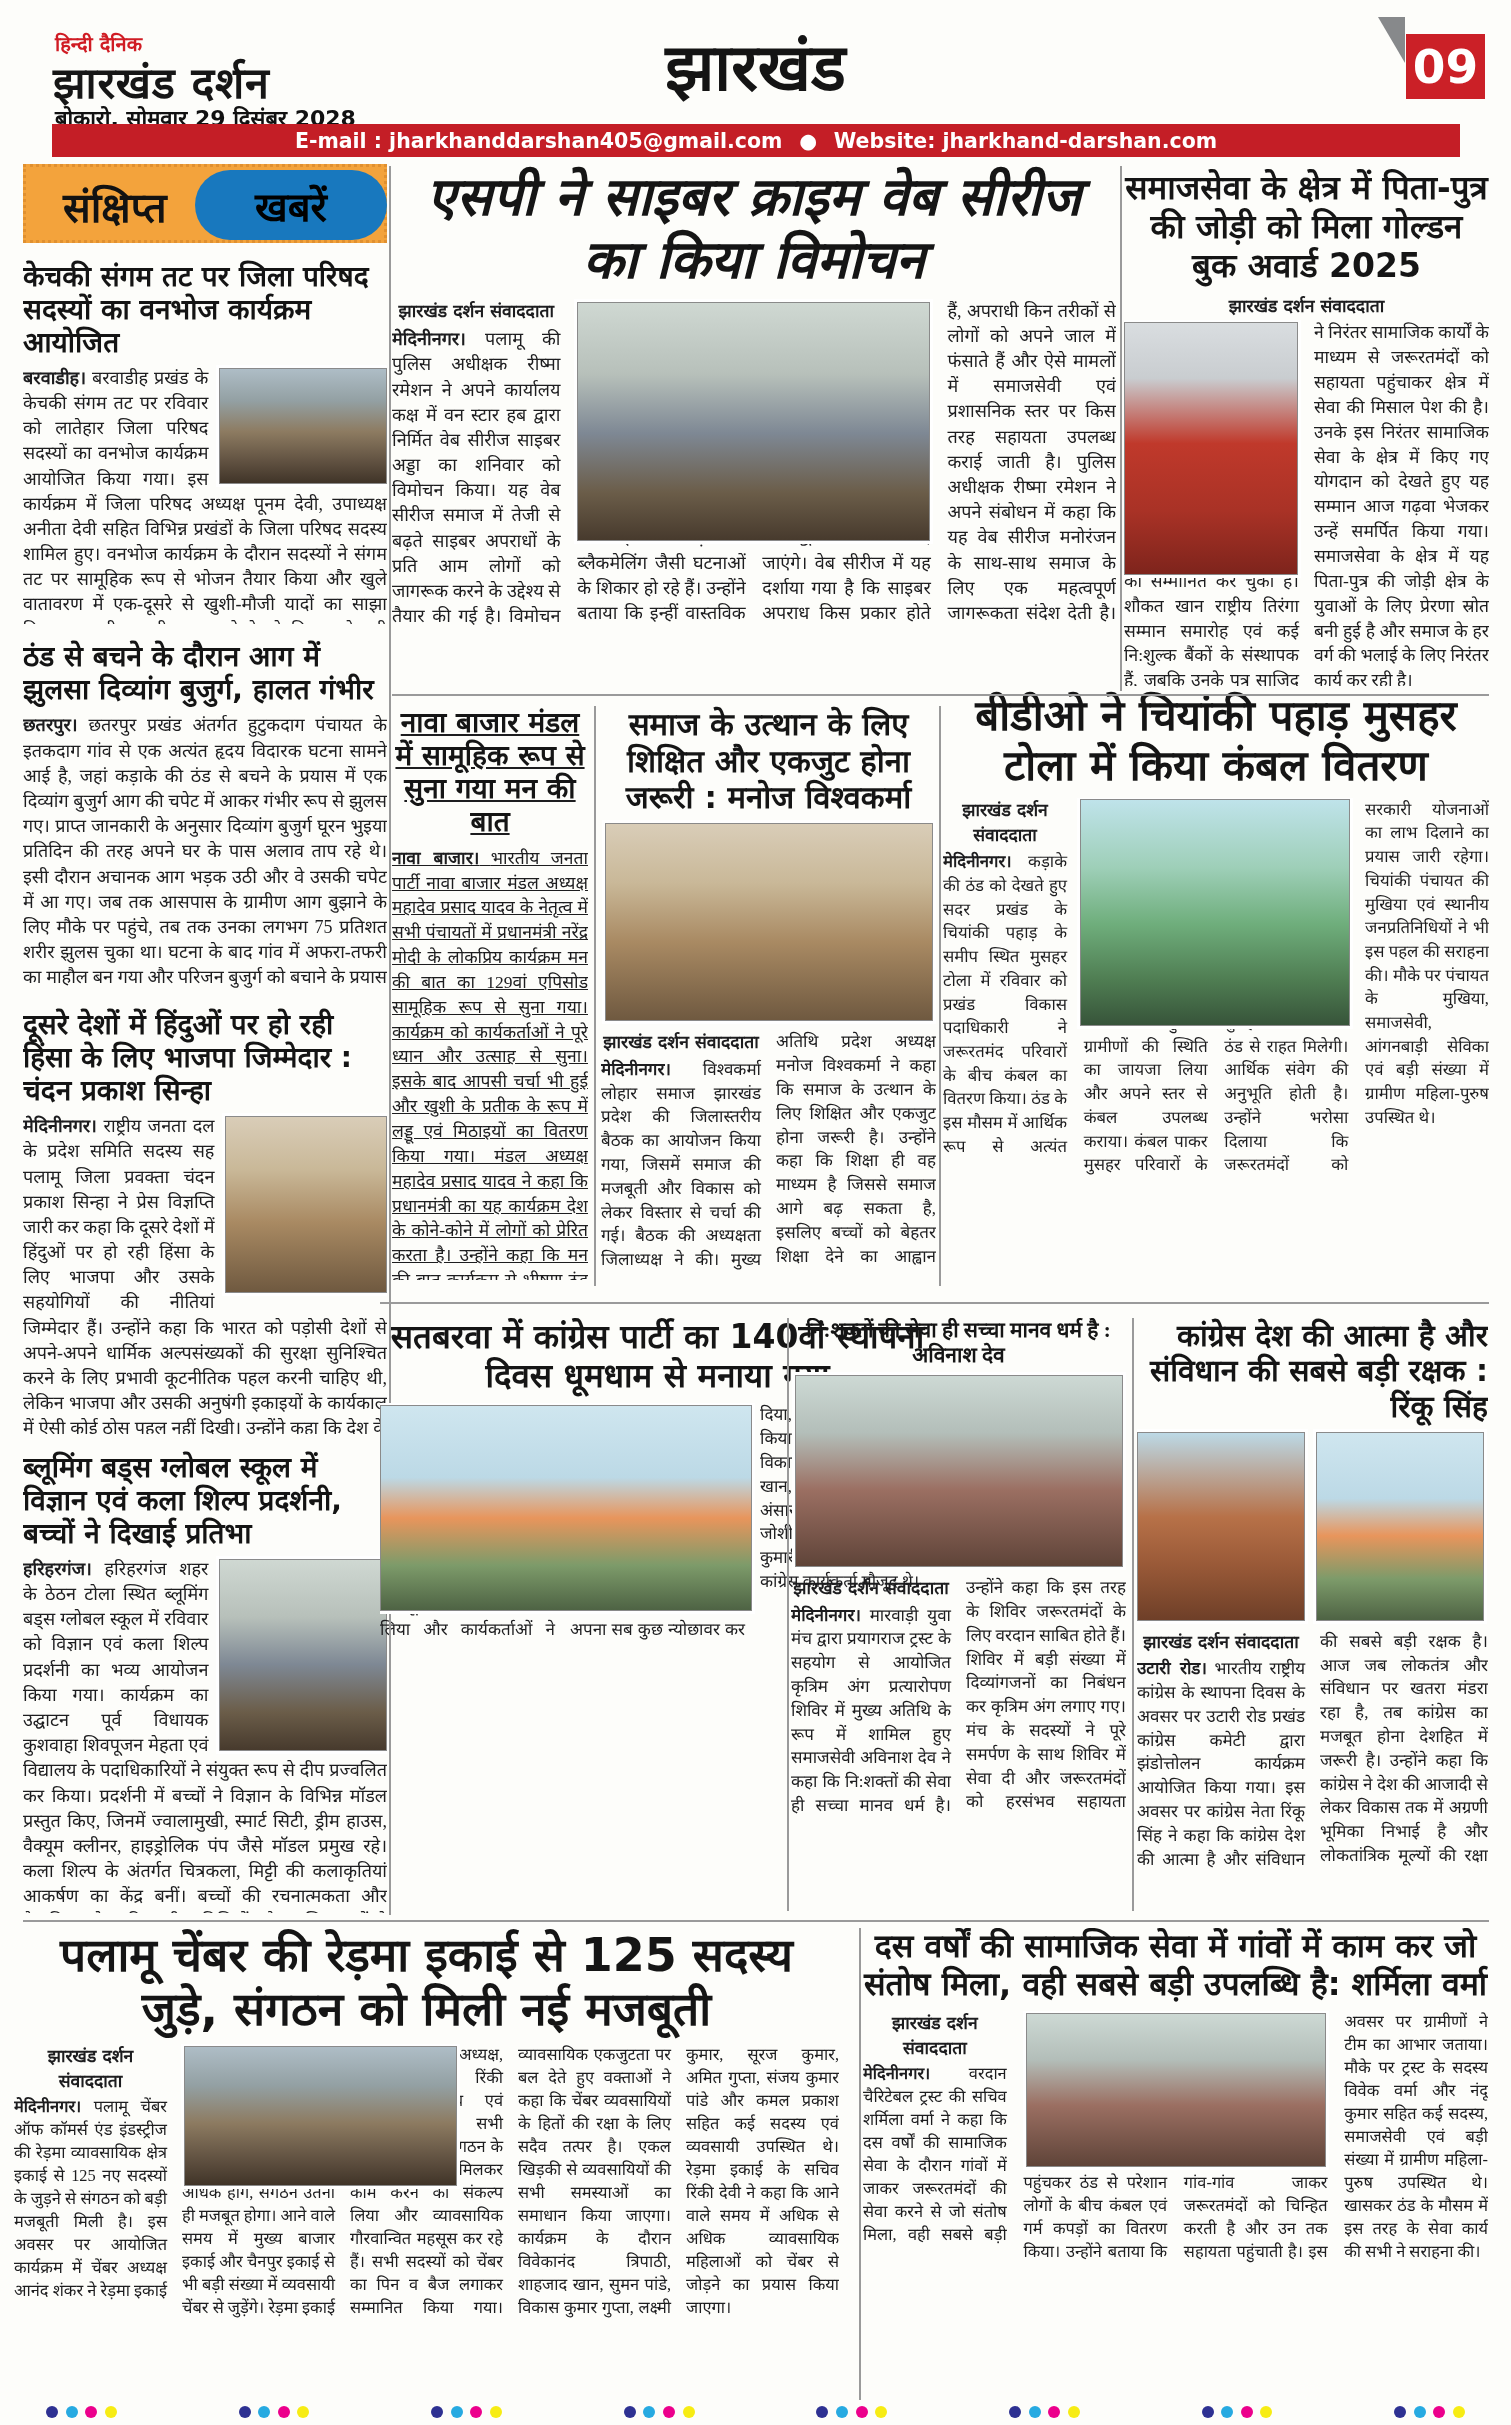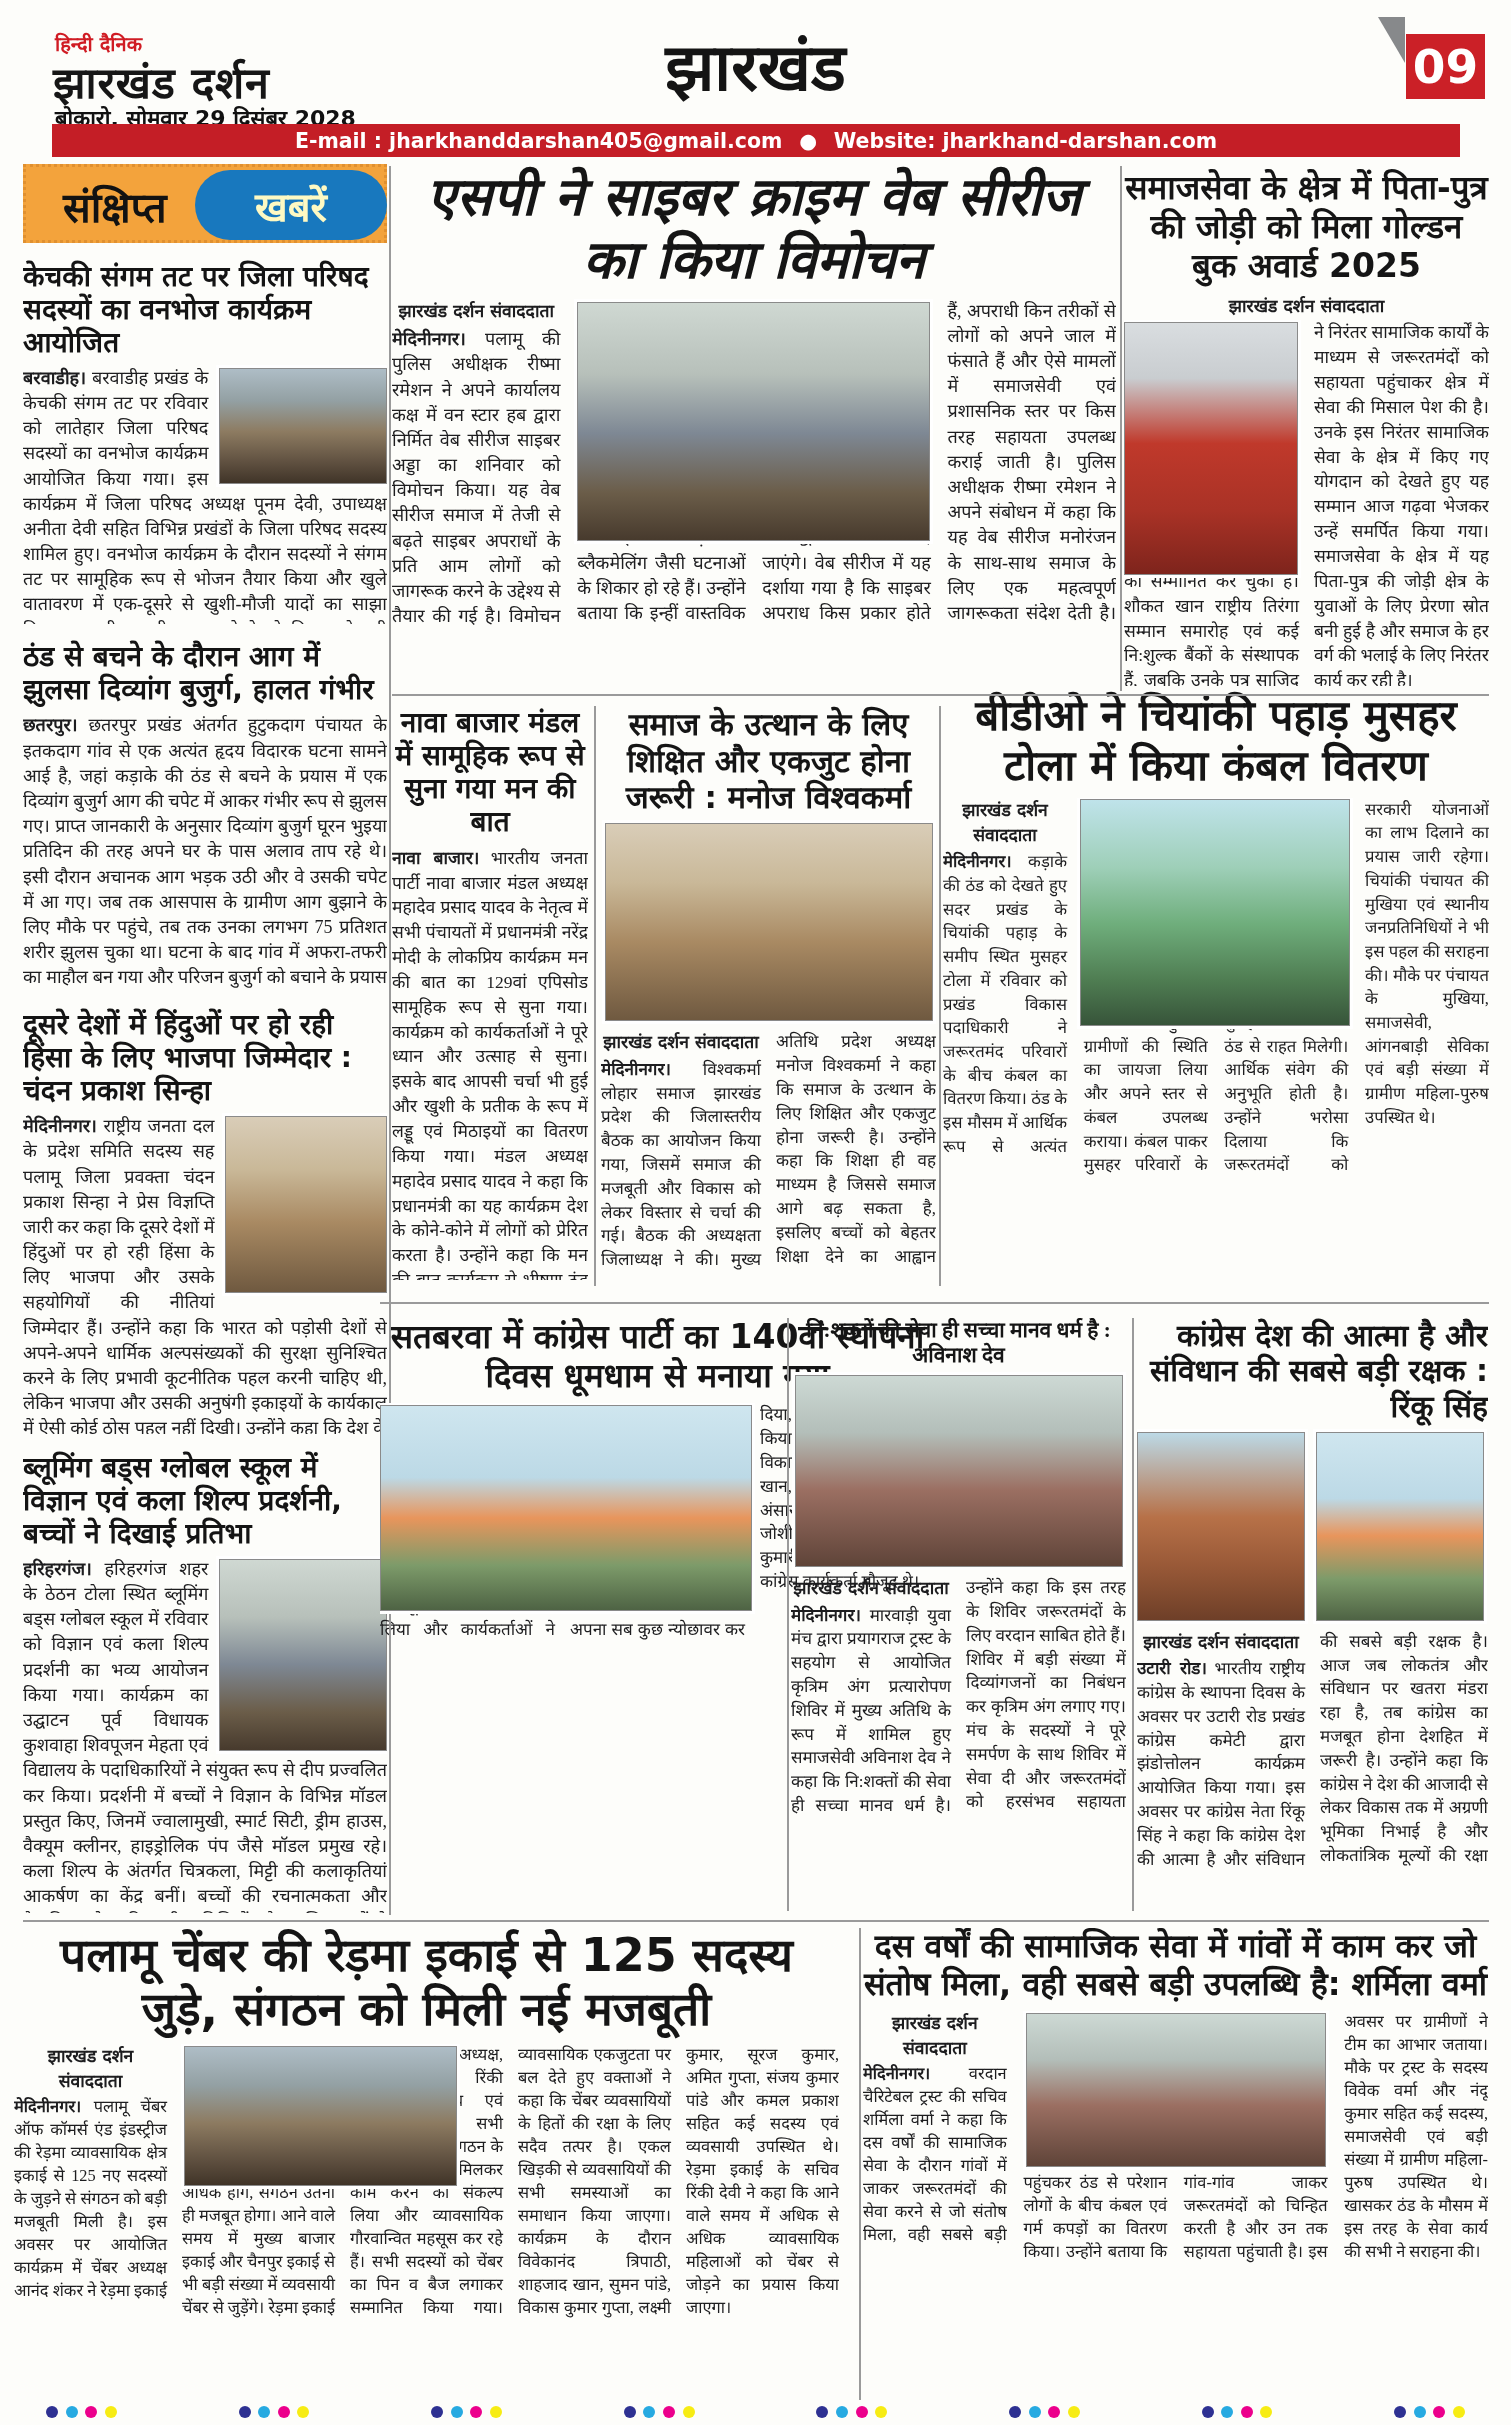--- a/index.html
+++ b/index.html
@@ -42,21 +42,21 @@
   .ph-flag{background:linear-gradient(180deg,#cfe6ef 0%,#bcd9e6 35%,#e8955c 55%,#7d9b6a 78%,#4e6344 100%);}
   .ph-indoor{background:linear-gradient(180deg,#d9cdb8 0%,#c9b898 30%,#a98a63 60%,#6f5940 100%);}
   .ph-brick{background:linear-gradient(180deg,#bcd9e6 0%,#b77148 45%,#9a5a38 70%,#6e3f28 100%);}
   .ph-winter{background:linear-gradient(180deg,#cdd9d4 0%,#b3beb9 30%,#9b6f62 60%,#5f4439 100%);}
   
   .banner{position:relative;height:79px;background:#f3a33c;border:3px dotted #e09030;box-sizing:border-box;}
   .banner .w1{position:absolute;left:37px;top:10.6px;font-family:"DejaVu Sans",sans-serif;
               font-weight:bold;font-size:41px;color:#121212;}
   .banner .pill{position:absolute;right:-3px;top:3px;width:192px;height:70px;background:#1878be;
                 border-radius:35px;display:flex;align-items:center;justify-content:center;
-                color:#fef9c3;font-family:"DejaVu Sans",sans-serif;font-weight:bold;font-size:40px;}
+                color:#000000;font-family:"DejaVu Sans",sans-serif;font-weight:bold;font-size:40px;}
   .brief{margin-top:16.7px;overflow:hidden;}
   .brief h3{margin:0 0 6px 0;font-family:"DejaVu Sans",sans-serif;font-weight:bold;
             font-size:28px;line-height:1.18;color:#141414;text-align:left;}
   .brief .bp{font-size:18px;line-height:1.4;text-align:justify;margin:0;}
   .brief .bphoto{float:right;margin:3px 0 6px 10.6px;}
   
   .cols2{column-count:2;column-gap:15px;}
   .cols3{column-count:3;column-gap:15px;}
   .cols4{column-count:4;column-gap:16.7px;}
   .cols5{column-count:5;column-gap:15px;}
@@ -142,21 +142,21 @@
   <div class="art" style="left:943px;top:691px;width:546px;height:593px;">
     <h2 style="font-size:42px;">बीडीओ ने चियांकी पहाड़ मुसहर टोला में किया कंबल वितरण</h2>
     <div class="content cols4" style="height:449px;font-size:16.7px;line-height:1.42;">
       <div class="byline">झारखंड दर्शन संवाददाता</div>
       <p><span class="dl">मेदिनीनगर।</span>
         <span>कड़ाके की ठंड को देखते हुए सदर प्रखंड के चियांकी पहाड़ के समीप स्थित मुसहर टोला में रविवार को प्रखंड विकास पदाधिकारी ने जरूरतमंद परिवारों के बीच कंबल का वितरण किया। ठंड के इस मौसम में आर्थिक रूप से अत्यंत कमजोर परिवार बिना पर्याप्त गर्म कपड़ों के जीवन यापन कर रहे थे और अत्यंत कमजोर परिवार बिना पर्याप्त गर्म वस्त्रों के ठंड भरी रातें काटने को मजबूर थे। सूचना मिलते ही बीडीओ ने टोला पहुंचकर ग्रामीणों की स्थिति का जायजा लिया और अपने स्तर से कंबल उपलब्ध कराया। कंबल पाकर मुसहर परिवारों के चेहरे पर खुशी देखी गई और उन्होंने प्रशासन का आभार जताया। इस अवसर पर बीडीओ ने कहा कि प्रशासन जरूरतमंदों की सेवा के लिए सदैव तत्पर है और कंबल मिलने से मुसहर परिवारों को ठंड से राहत मिलेगी। आर्थिक संवेग की अनुभूति होती है। उन्होंने भरोसा दिलाया कि जरूरतमंदों को सरकारी योजनाओं का लाभ दिलाने का प्रयास जारी रहेगा। चियांकी पंचायत की मुखिया एवं स्थानीय जनप्रतिनिधियों ने भी इस पहल की सराहना की। मौके पर पंचायत के मुखिया, समाजसेवी, आंगनबाड़ी सेविका एवं बड़ी संख्या में ग्रामीण महिला-पुरुष उपस्थित थे।</span></p>
       <div class="photo abs ph-green" style="left:137px;top:1.5px;width:268px;height:225px;"></div>
     </div>
   </div>
 
-  <div class="art" style="left:392px;top:706px;width:196px;height:578px;">
+  <div class="art" style="left:392px;top:706px;width:196px;height:578px;text-decoration:underline;">
     <h2 style="font-size:28px;">नावा बाजार मंडल में सामूहिक रूप से सुना गया मन की बात</h2>
     <div class="content" style="height:434px;font-size:17.5px;line-height:1.42;">
       <p><span class="dl">नावा बाजार।</span>
         <span>भारतीय जनता पार्टी नावा बाजार मंडल अध्यक्ष महादेव प्रसाद यादव के नेतृत्व में सभी पंचायतों में प्रधानमंत्री नरेंद्र मोदी के लोकप्रिय कार्यक्रम मन की बात का 129वां एपिसोड सामूहिक रूप से सुना गया। कार्यक्रम को कार्यकर्ताओं ने पूरे ध्यान और उत्साह से सुना। इसके बाद आपसी चर्चा भी हुई और खुशी के प्रतीक के रूप में लड्डू एवं मिठाइयों का वितरण किया गया। मंडल अध्यक्ष महादेव प्रसाद यादव ने कहा कि प्रधानमंत्री का यह कार्यक्रम देश के कोने-कोने में लोगों को प्रेरित करता है। उन्होंने कहा कि मन की बात कार्यक्रम से भीषण ठंड में भी कार्यकर्ताओं का उत्साह देखने लायक रहा। इस अवसर पर बड़ी संख्या में भाजपा कार्यकर्ता एवं स्थानीय लोग उपस्थित थे।</span></p>
     </div>
   </div>
 
   <div class="art" style="left:601px;top:706px;width:335px;height:578px;">
     <h2 style="font-size:31px;">समाज के उत्थान के लिए शिक्षित और एकजुट होना जरूरी : मनोज विश्वकर्मा</h2>
     <div class="photo ph-indoor" style="width:326px;height:196px;margin:3px auto 9px auto;"></div>

